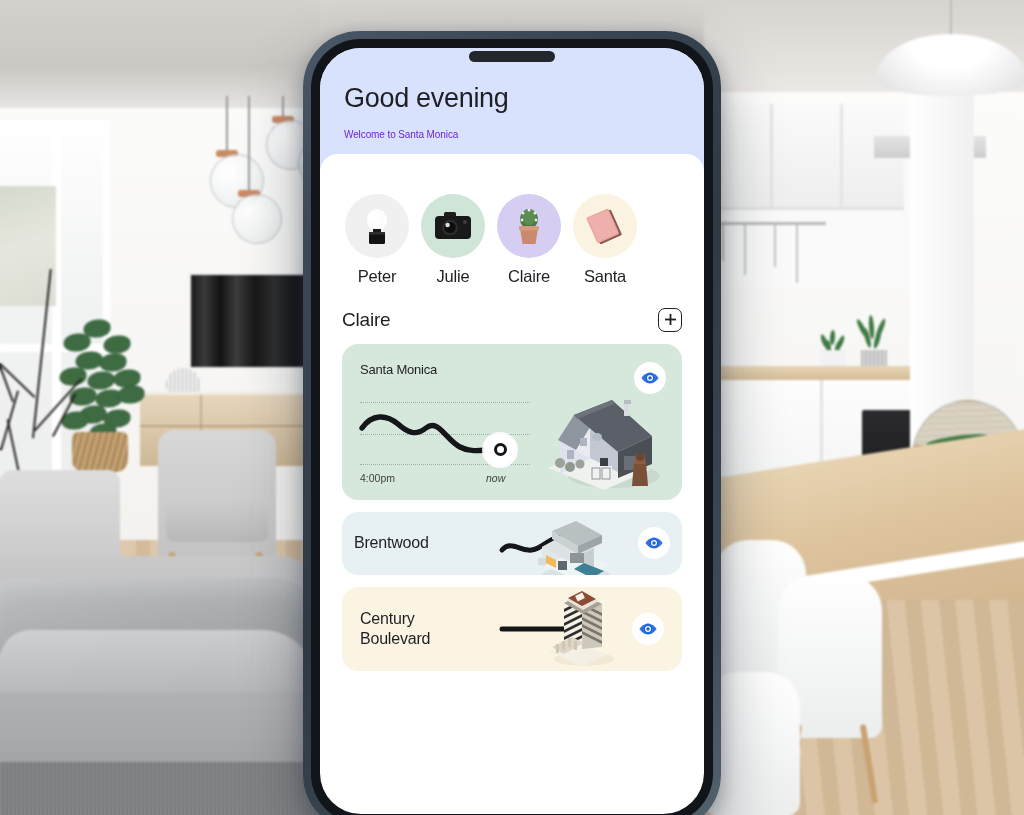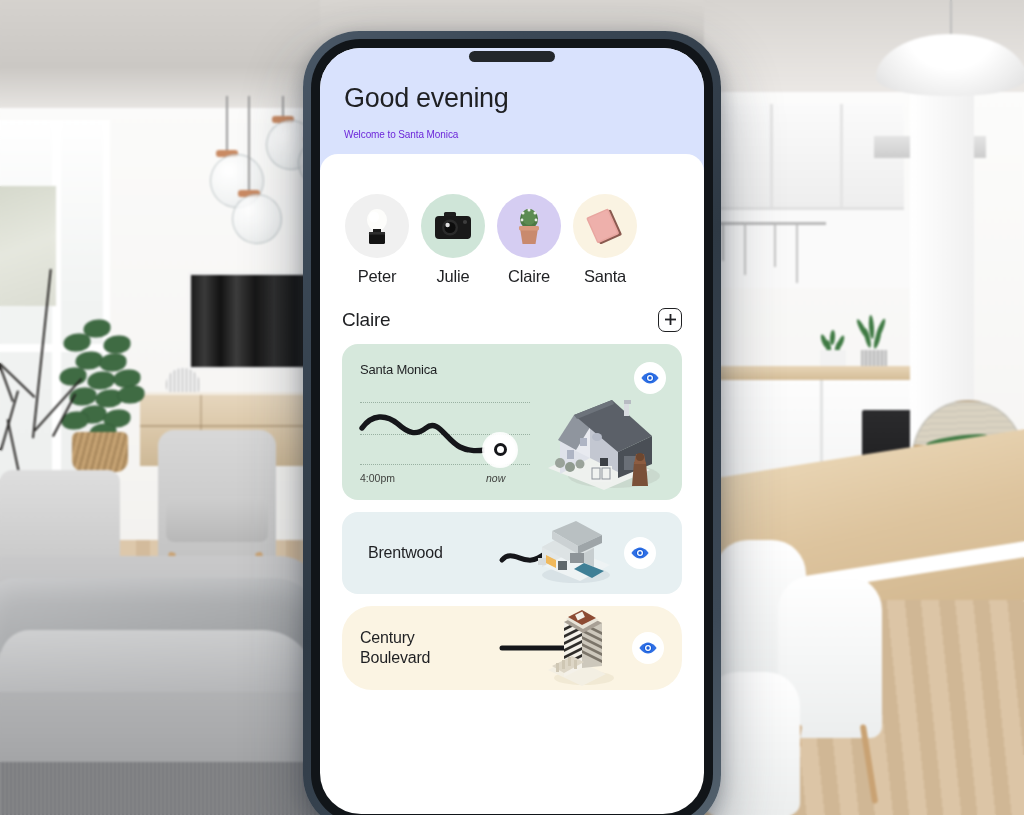--- a/index.html
+++ b/index.html
@@ -327,22 +327,22 @@
     cursor: pointer;
   }
 
   .place-card {
     margin-top: 12px;
     border-radius: 16px;
     position: relative;
     overflow: hidden;
   }
   .card-santa { background: #d6e8dc; height: 156px; padding: 18px 18px 0 18px; }
-  .card-brent { background: #e7f0f2; height: 82px; display:flex; align-items:center; padding: 0 26px; }
-  .card-century { background: #fbf4e3; height: 84px; display:flex; align-items:center; padding: 0 18px; border-radius: 30px; }
+  .card-brent { background: #e7f0f2; height: 63px; display:flex; align-items:center; padding: 0 12px; }
+  .card-century { background: #fbf4e3; height: 84px; display:flex; align-items:center; padding: 0 18px; }
 
   .card-title {
     font-size: 13px; color:#1f2023; letter-spacing:-.2px; line-height:1.22;
   }
   .card-title.small { font-size: 16px; }
 
   .eye-btn {
     width: 32px; height: 32px; border-radius: 50%;
     background: #ffffff;
     display:flex; align-items:center; justify-content:center;

